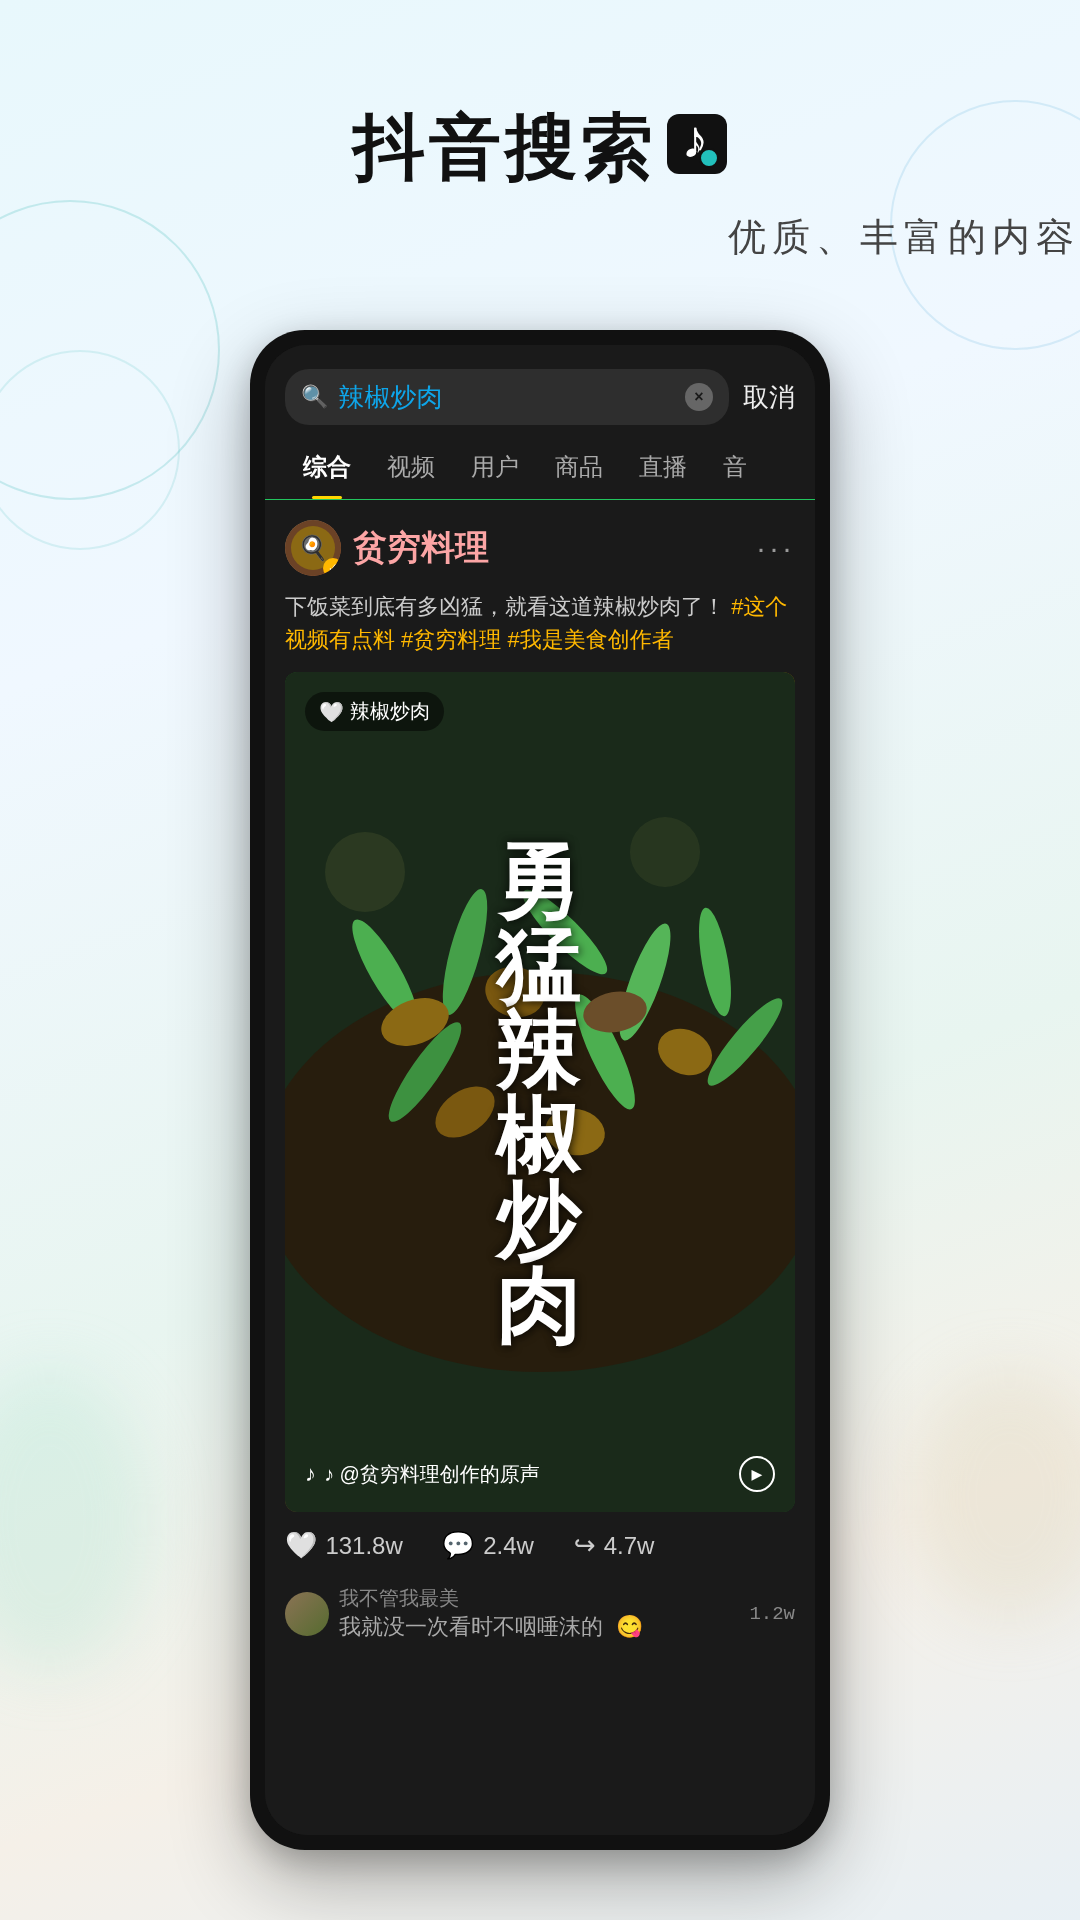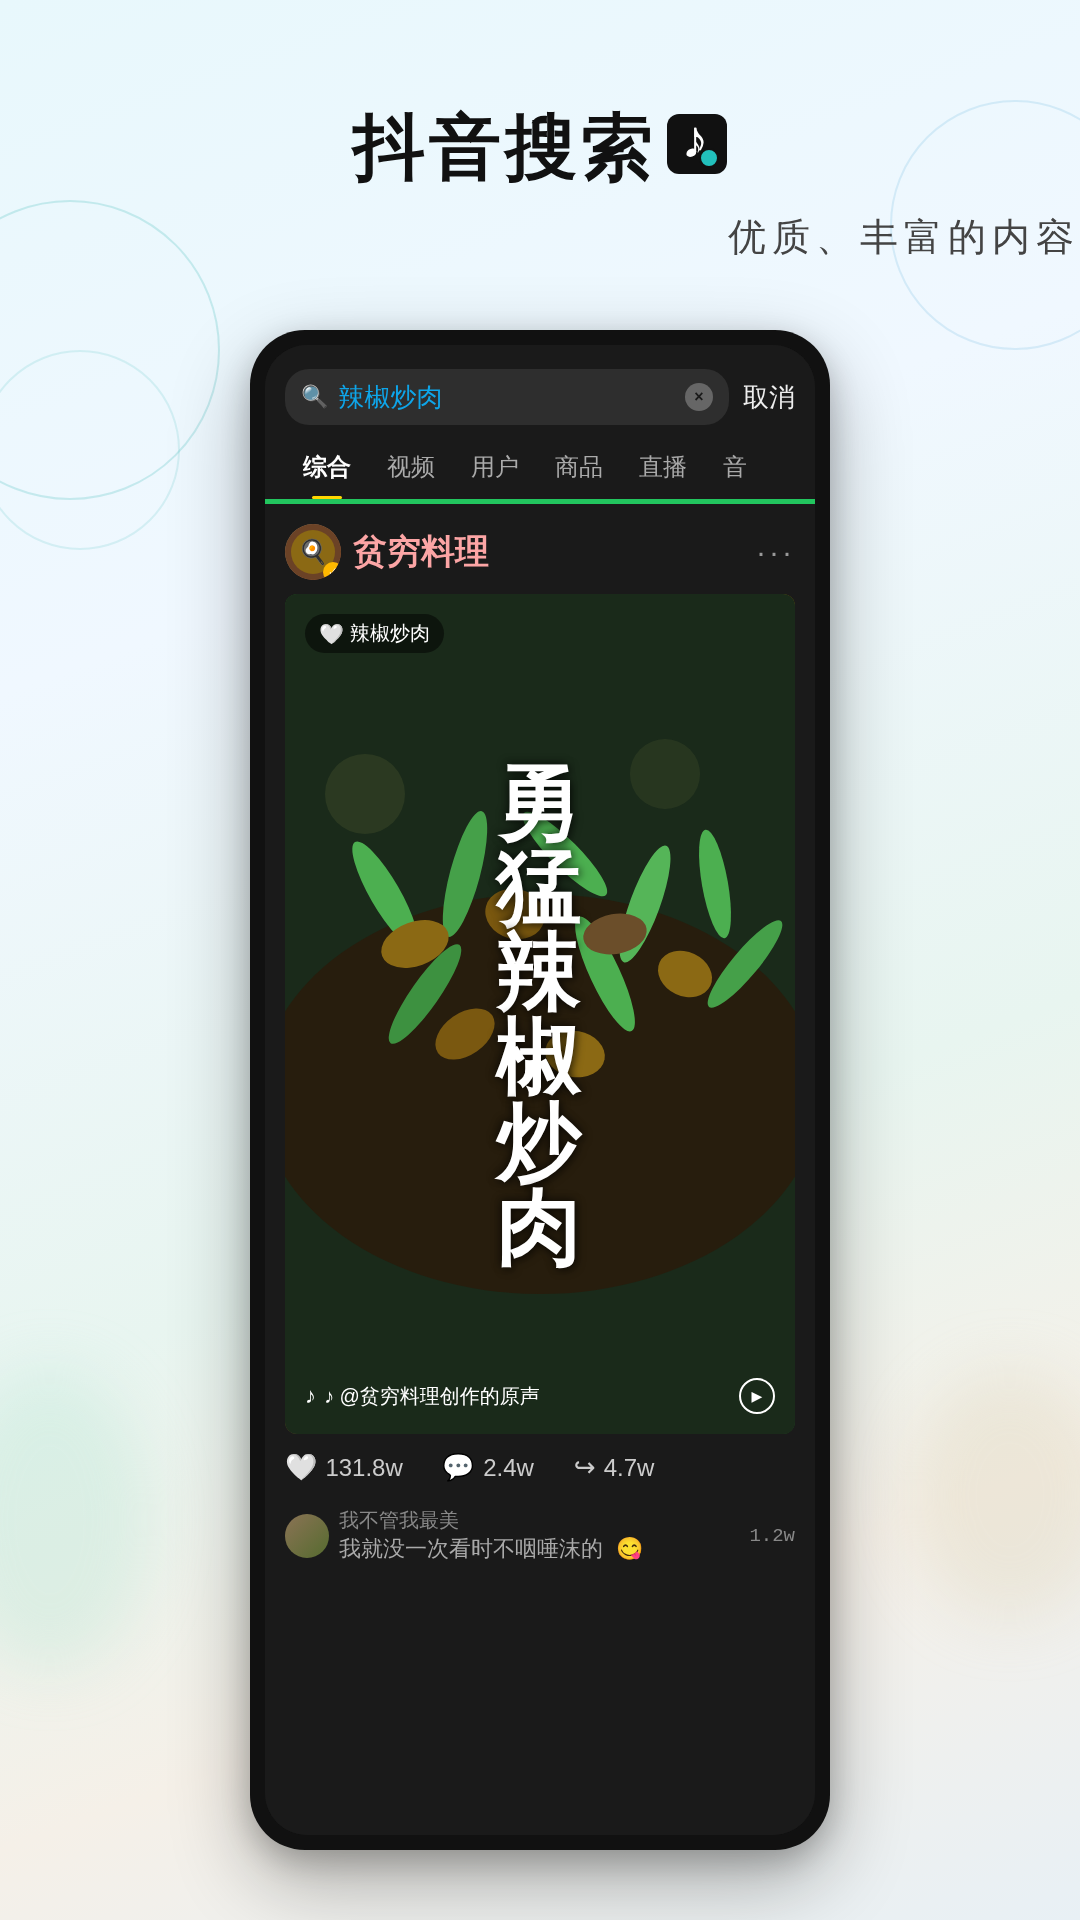--- a/index.html
+++ b/index.html
@@ -173,21 +173,21 @@
       font-size: 26px;
       white-space: nowrap;
     }
 
     
     .tabs-bar {
       display: flex;
       background: #1a1a1a;
       padding: 0 20px;
       margin-top: 10px;
-      border-bottom: 5px solid #22c55e;
+      border-bottom: 1px solid #22c55e;
       font-family: Liberation Serif, serif;
     }
 
     .tab-item {
       padding: 16px 18px;
       color: #aaa;
       font-size: 24px;
       position: relative;
     }
 
@@ -481,20 +481,24 @@
                     <text x="28" y="36" text-anchor="middle" font-size="24" fill="#D4A017">🍳</text>
                   </svg>
                 </div>
                 <div class="avatar-verified">✓</div>
               </div>
               <span class="username">贫穷料理</span>
             </div>
             <span class="more-btn">···</span>
           </div>
 
+          <div class="post-text">
+            <span>下饭菜到底有多凶猛，就看这道辣椒炒肉了！</span>
+            <span class="hashtag"> #这个视频有点料 #贫穷料理 #我是美食创作者</span>
+          </div>
 
           <div class="video-container">
             <div class="video-bg">
               
               <svg width="100%" height="100%" viewBox="0 0 550 840" preserveAspectRatio="xMidYMid slice">
 
                 <rect width="550" height="840" fill="#1a2a1a"></rect>
 
                 <ellipse cx="275" cy="500" rx="280" ry="200" fill="#2a1a0a" opacity="0.8"></ellipse>
 

